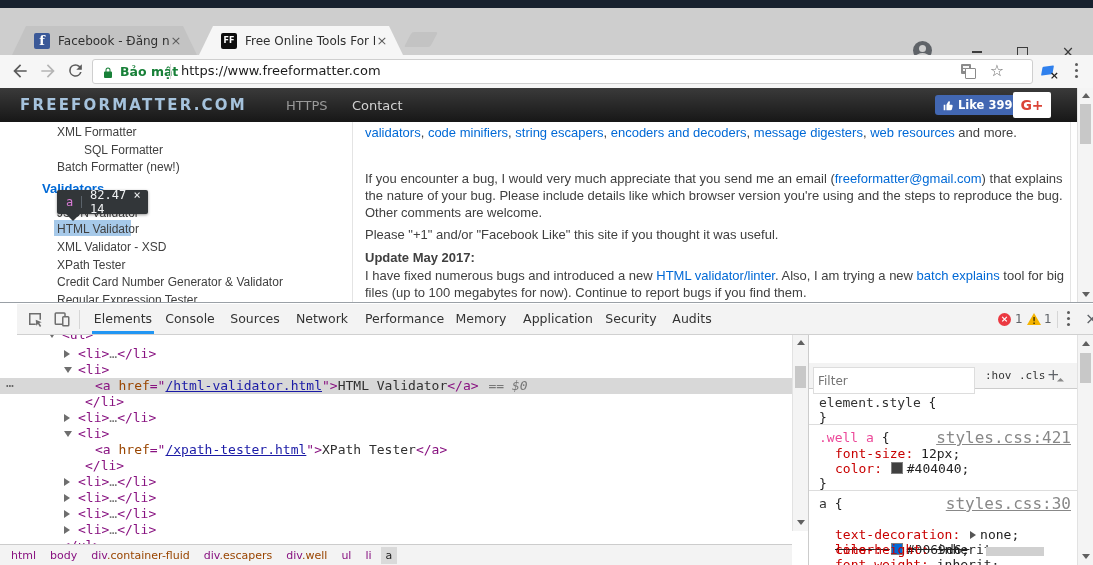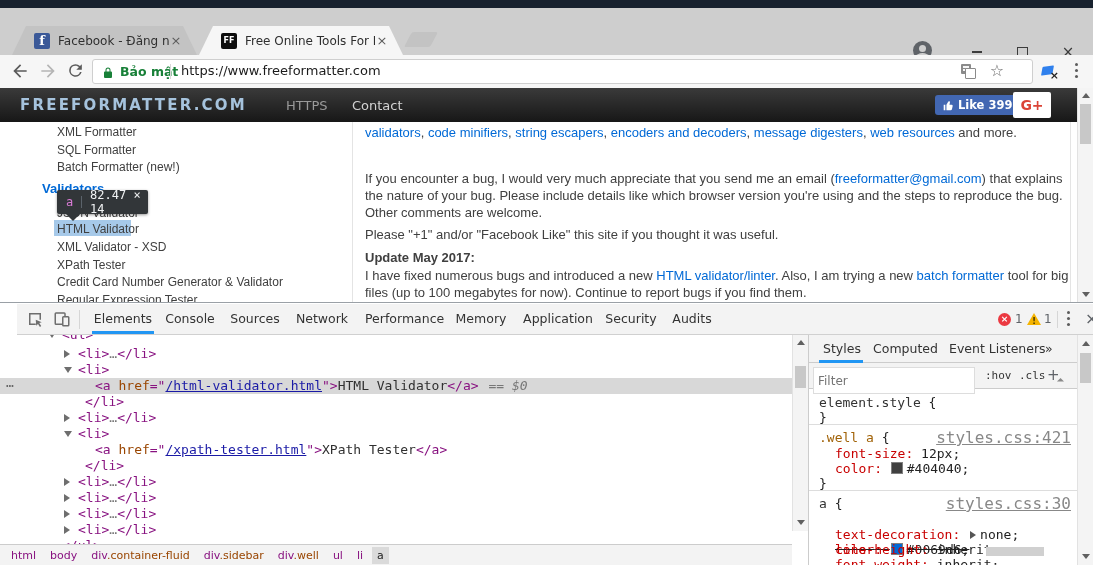--- a/index.html
+++ b/index.html
@@ -244,21 +244,21 @@
     <span class="sb-arrow sb-up" style="top:5px;"></span>
     <span class="sb-thumb" style="top:16px;height:40px;"></span>
     <span class="sb-arrow sb-down" style="bottom:5px;"></span>
   </div>
 
   <div class="page">
     <div class="pvline" style="left:352px;"></div>
     <div class="pvline" style="left:1070px;"></div>
 
     <div class="side-item" style="top:3px;">XML Formatter</div>
-    <div class="side-item" style="top:21px;">SQL Formatter</div>
+    <div class="side-item" style="top:21px;margin-left:27px;">SQL Formatter</div>
     <div class="side-item" style="top:38px;">Batch Formatter (new!)</div>
     <div class="side-heading" style="top:59px;">Validators</div>
     <div class="side-item" style="top:84px;">JSON Validator</div>
     <div class="side-hl"></div>
     <div class="side-item" style="top:100px;">HTML Validator</div>
     <div class="side-item" style="top:118px;">XML Validator - XSD</div>
     <div class="side-item" style="top:136px;">XPath Tester</div>
     <div class="side-item" style="top:153px;">Credit Card Number Generator &amp; Validator</div>
     <div class="side-item" style="top:171px;">Regular Expression Tester</div>
 
@@ -272,21 +272,21 @@
     <div class="main-text">
       <p class="pp" style="top:2px;">
         <a class="plink">validators</a><span>, </span><a class="plink">code minifiers</a><span>, </span><a class="plink">string escapers</a><span>, </span><a class="plink">encoders and decoders</a><span>, </span><a class="plink">message digesters</a><span>, </span><a class="plink">web resources</a><span> and more.</span>
       </p>
       <p class="pp" style="top:48px;width:705px;">
         <span>If you encounter a bug, I would very much appreciate that you send me an email (</span><a class="plink">freeformatter@gmail.com</a><span>) that explains the nature of your bug. Please include details like which browser version you're using and the steps to reproduce the bug. Other comments are welcome.</span>
       </p>
       <p class="pp" style="top:104px;">Please "+1" and/or "Facebook Like" this site if you thought it was useful.</p>
       <p class="pp bold" style="top:127px;">Update May 2017:</p>
       <p class="pp" style="top:145px;width:705px;">
-        <span>I have fixed numerous bugs and introduced a new </span><a class="plink">HTML validator/linter</a><span>. Also, I am trying a new </span><a class="plink">batch formatter</a><span> tool for big files (up to 100 megabytes for now). Continue to report bugs if you find them.</span>
+        <span>I have fixed numerous bugs and introduced a new </span><a class="plink">HTML validator/linter</a><span>. Also, I am trying a new </span><a class="plink">batch explains</a><span> tool for big files (up to 100 megabytes for now). Continue to report bugs if you find them.</span>
       </p>
     </div>
   </div>
 
   <div class="devtools">
     <div class="dt-toolbar">
       <span class="dt-icon" style="left:9px;">
         <svg width="18" height="18" viewBox="0 0 24 24" fill="#6e6e6e">
             <path d="M4 4h16v9h-2V6H6v12h7v2H4z"></path>
             <path d="M13 13l8 3.2-3.3 1.2 2.6 4-1.7 1.1-2.6-4L13.6 21z"></path>
@@ -376,47 +376,40 @@
     <div class="sbar" style="left:792px;top:32px;width:16px;height:196px;">
       <span class="sb-arrow sb-up" style="top:5px;"></span>
       <span class="sb-thumb" style="top:31px;height:22px;"></span>
       <span class="sb-arrow sb-down" style="bottom:6px;"></span>
     </div>
 
     <div class="crumbbar">
       <span class="crumb"><span class="ctag">html</span><span class="ccls"></span></span>
       <span class="crumb"><span class="ctag">body</span><span class="ccls"></span></span>
       <span class="crumb"><span class="ctag">div</span><span class="ccls">.container-fluid</span></span>
-      <span class="crumb"><span class="ctag">div</span><span class="ccls">.sidebar</span></span>
+      <span class="crumb"><span class="ctag">div</span><span class="ccls">.escapers</span></span>
       <span class="crumb"><span class="ctag">div</span><span class="ccls">.well</span></span>
       <span class="crumb"><span class="ctag">ul</span><span class="ccls"></span></span>
       <span class="crumb"><span class="ctag">li</span><span class="ccls"></span></span>
       <span class="crumb sel"><span class="ctag">a</span><span class="ccls"></span></span>
     </div>
 
     <div class="stylespane">
-      <div class="sp-tabs">
-        <span class="sp-tab" style="left:14px;">Styles</span>
-        <span class="sp-underline" style="left:10px;width:44px;"></span>
-        <span class="sp-tab" style="left:64px;">Computed</span>
-        <span class="sp-tab" style="left:140px;">Event Listeners</span>
-        <span class="sp-tab" style="left:236px;">»</span>
-      </div>
       <div class="sp-filterrow">
         <input class="sp-filter" placeholder="Filter" style="">
         <span class="sp-mini" style="left:176px;">:hov</span>
         <span class="sp-mini" style="left:210px;">.cls</span>
         <span class="sp-plus">+</span>
       </div>
 
       <div class="rule-line" style="top:60px;"><span style="color:#333;">element.style</span> <span>{</span></div>
       <div class="rule-line" style="top:75px;">}</div>
       <div class="rule-sep" style="top:89px;"></div>
 
-      <div class="rule-line" style="top:95px;"><span style="color:#a16207;">.well a</span> <span>{</span></div>
+      <div class="rule-line" style="top:95px;"><span style="color:#ec4899;">.well a</span> <span>{</span></div>
       <a class="src-link" style="top:95px;">styles.css:421</a>
       <div class="rule-line prop" style="top:111px;"><span class="pname">font-size</span><span class="pval">12px</span></div>
       <div class="rule-line prop" style="top:126px;"><span class="pname">color</span><span class="sw sw-gray"></span><span class="pval">#404040</span></div>
       <div class="rule-line" style="top:141px;">}</div>
       <div class="rule-sep" style="top:155px;"></div>
 
       <div class="rule-line" style="top:161px;"><span style="color:#333;">a</span> <span>{</span></div>
       <a class="src-link" style="top:161px;">styles.css:30</a>
       <div class="rule-line prop" style="top:177px;margin-top:30px;"><span class="struck"><span class="pname">color</span><span class="sw sw-blue"></span><span class="pval">#0069d6</span></span></div>
       <div class="rule-line prop" style="top:192px;"><span class="pname">text-decoration</span><span class="exp-arr"></span><span class="pval">none</span></div>

